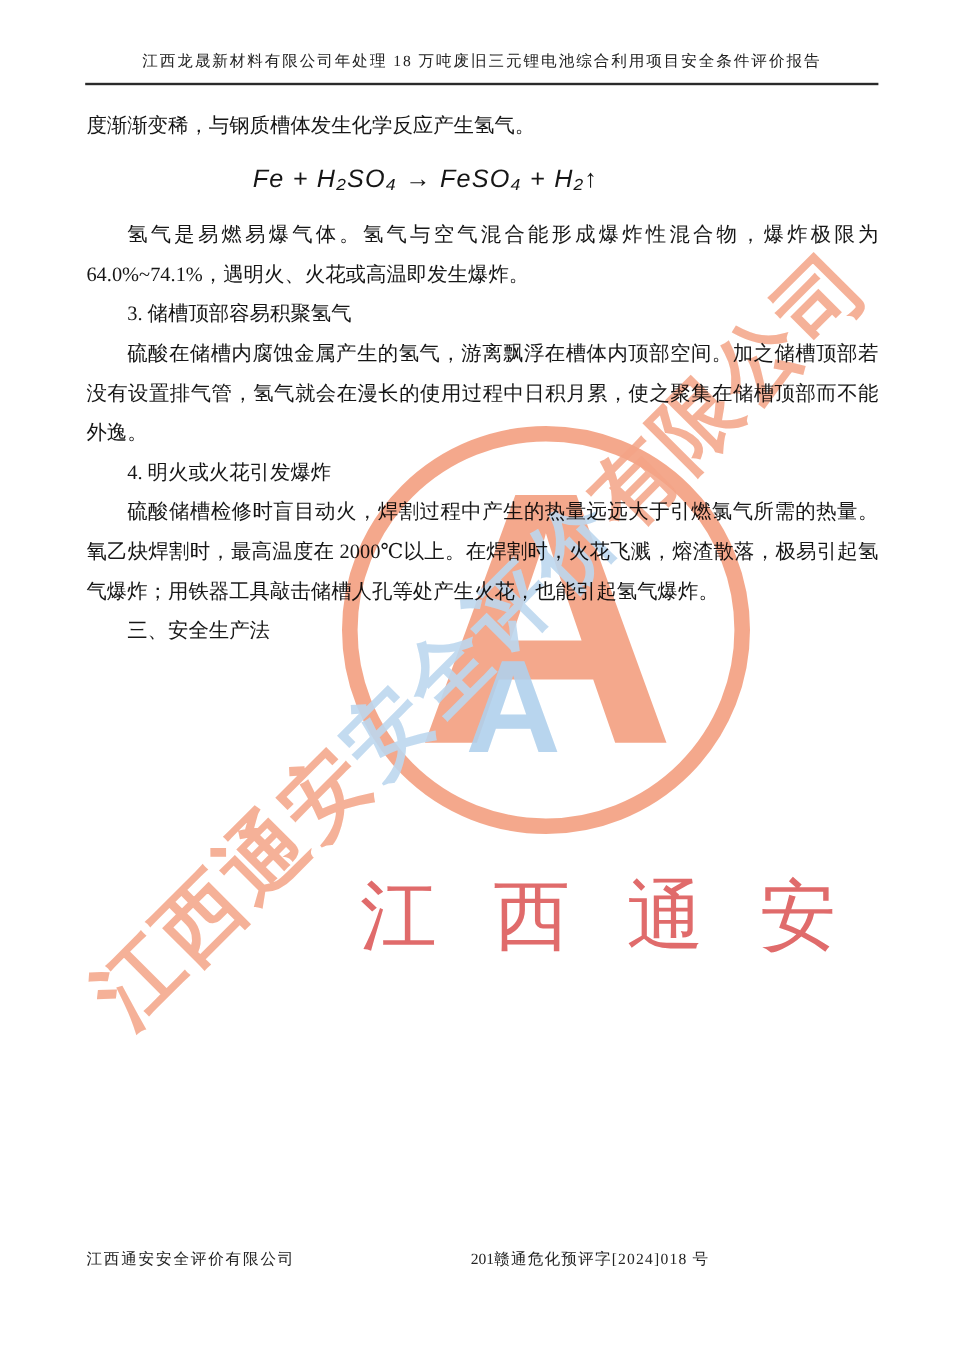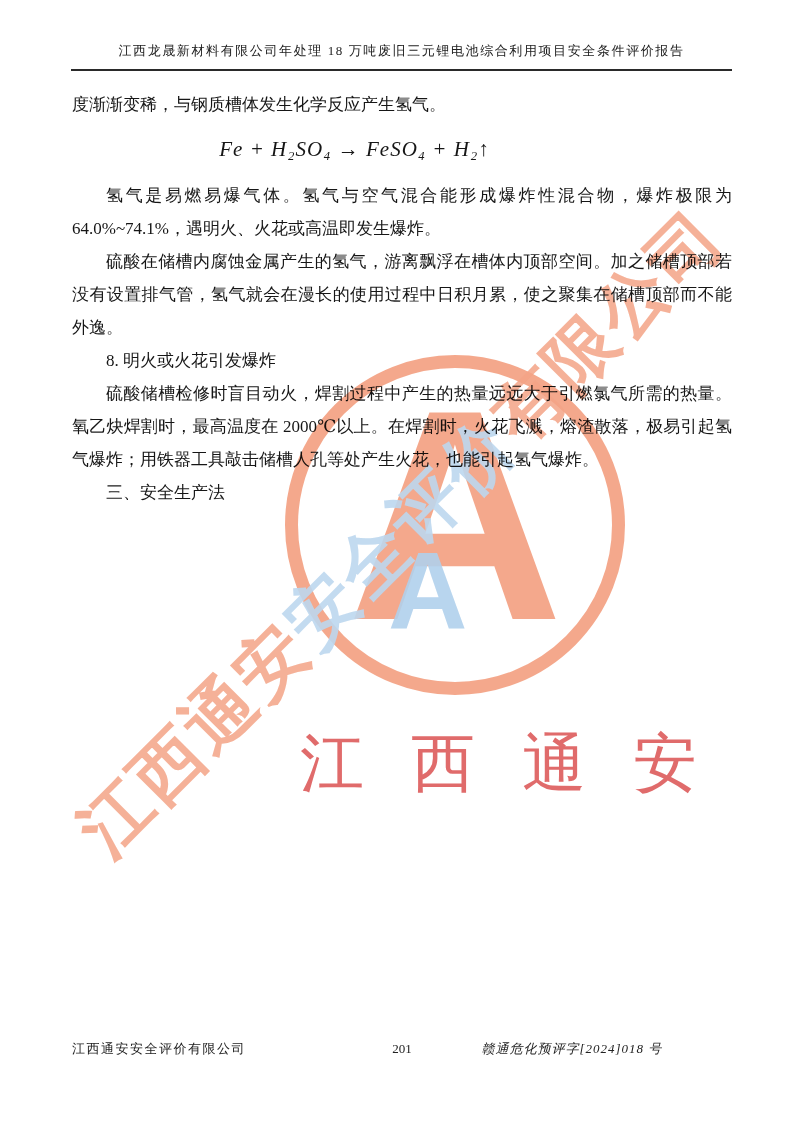--- a/index.html
+++ b/index.html
@@ -30,32 +30,32 @@
     color:#161616;
   }
   .doc-body p{margin:0;text-indent:2em;}
   .doc-body p.no-indent{text-indent:0;}
   .formula{
     text-indent:0 !important;
     text-align:center;
     padding:12px 95px 13px 0;
     font-size:21px;
     font-style:italic;
-    font-family:Liberation Serif, serif;
+    font-family:Liberation Sans, sans-serif;
     letter-spacing:1px;
   }
   
   .footer{
     position:absolute;left:72px;top:1040px;width:660px;
     display:flex;align-items:baseline;
     font-size:13px;color:#222;
   }
   .footer .f-left{flex:1;text-align:left;letter-spacing:1.5px;}
   .footer .f-center{flex:0 0 auto;text-align:center;font-size:13px;}
-  .footer .f-right{flex:1;text-align:center;letter-spacing:1px;font-style:italic;}
+  .footer .f-right{flex:1;text-align:left;letter-spacing:1px;}
   
   .watermark{
     position:absolute;inset:0;
     pointer-events:none;
     mix-blend-mode:multiply;
     z-index:6;
   }
   .wm-ring{
     position:absolute;left:285px;top:355px;width:340px;height:340px;
     border:13px solid rgba(243,163,134,0.95);
@@ -98,22 +98,23 @@
 <body>
 
 <div class="page">
 
   <div class="header">江西龙晟新材料有限公司年处理 18 万吨废旧三元锂电池综合利用项目安全条件评价报告</div>
 
   <div class="doc-body">
     <p class="no-indent">度渐渐变稀，与钢质槽体发生化学反应产生氢气。</p>
     <p class="formula">Fe + H₂SO₄ → FeSO₄ + H₂↑</p>
     <p>氢气是易燃易爆气体。氢气与空气混合能形成爆炸性混合物，爆炸极限为 64.0%~74.1%，遇明火、火花或高温即发生爆炸。</p>
+    <p>3. 储槽顶部容易积聚氢气</p>
     <p>硫酸在储槽内腐蚀金属产生的氢气，游离飘浮在槽体内顶部空间。加之储槽顶部若没有设置排气管，氢气就会在漫长的使用过程中日积月累，使之聚集在储槽顶部而不能外逸。</p>
-    <p>8. 明火或火花引发爆炸</p>
+    <p>4. 明火或火花引发爆炸</p>
     <p>硫酸储槽检修时盲目动火，焊割过程中产生的热量远远大于引燃氯气所需的热量。氧乙炔焊割时，最高温度在 2000℃以上。在焊割时，火花飞溅，熔渣散落，极易引起氢气爆炸；用铁器工具敲击储槽人孔等处产生火花，也能引起氢气爆炸。</p>
     <p>三、安全生产法</p>
   </div>
 
   <div class="footer">
     <span class="f-left">江西通安安全评价有限公司</span>
     <span class="f-center">201</span>
     <span class="f-right">赣通危化预评字[2024]018 号</span>
   </div>
 

